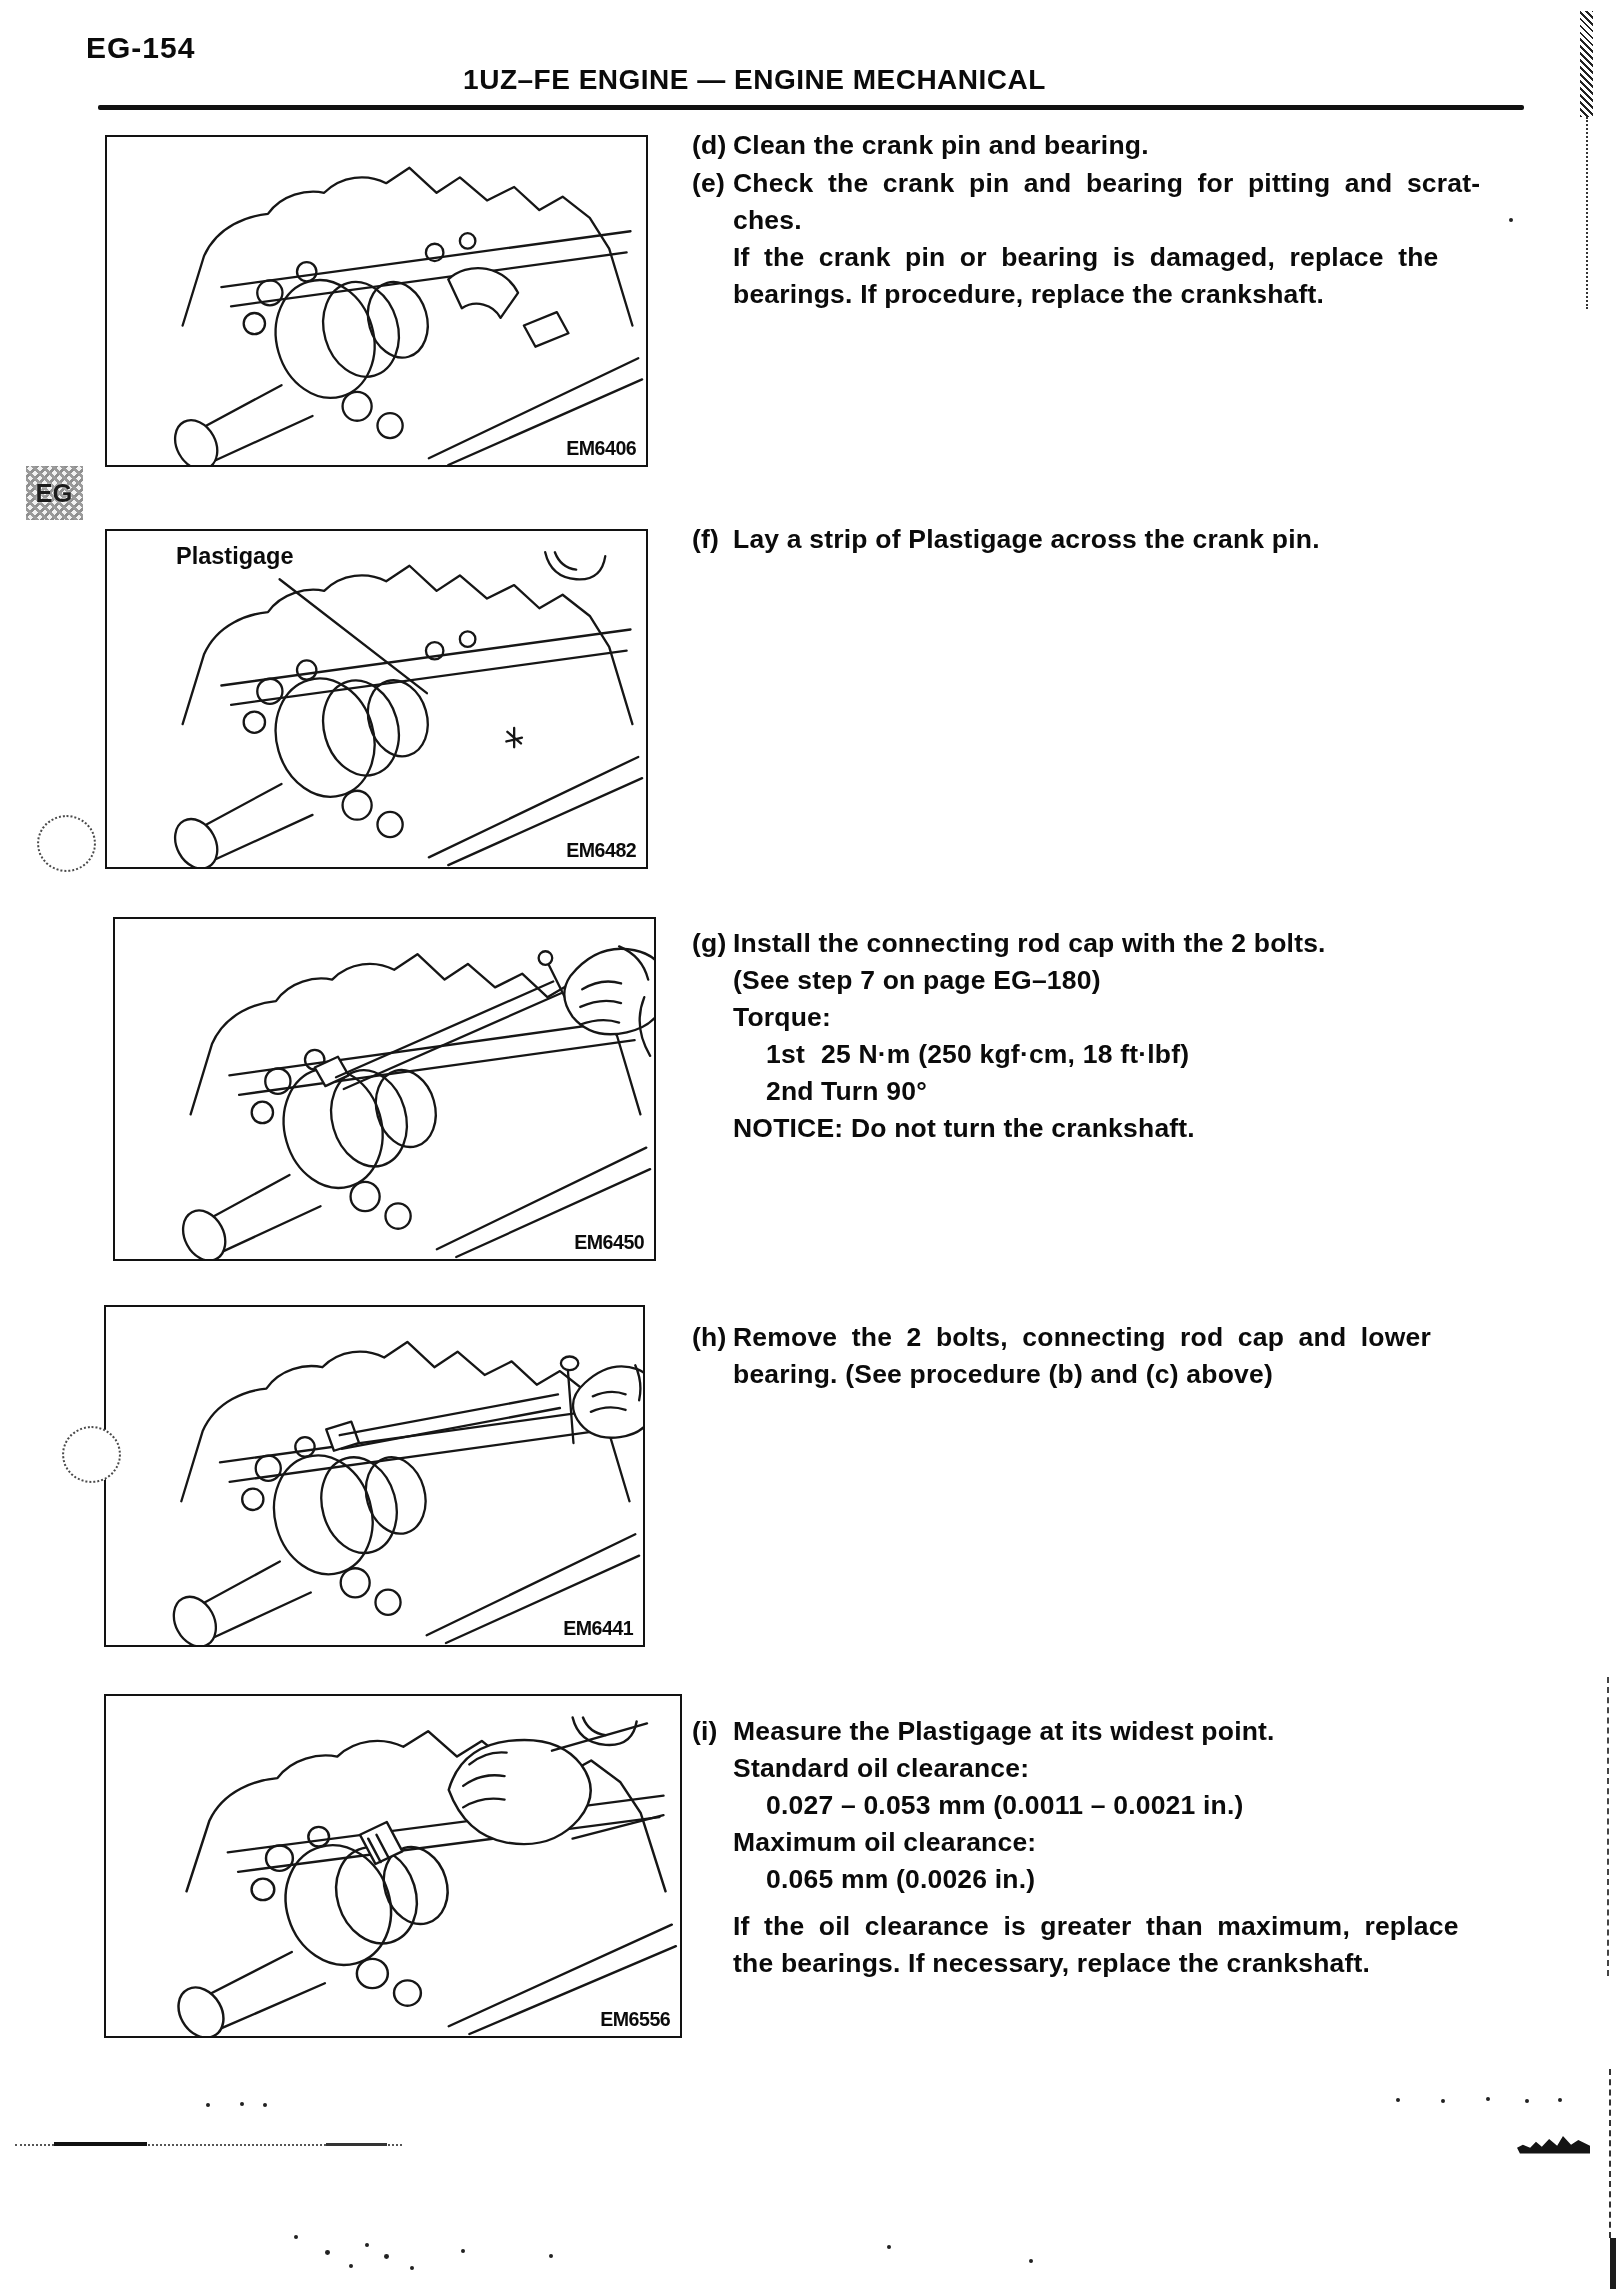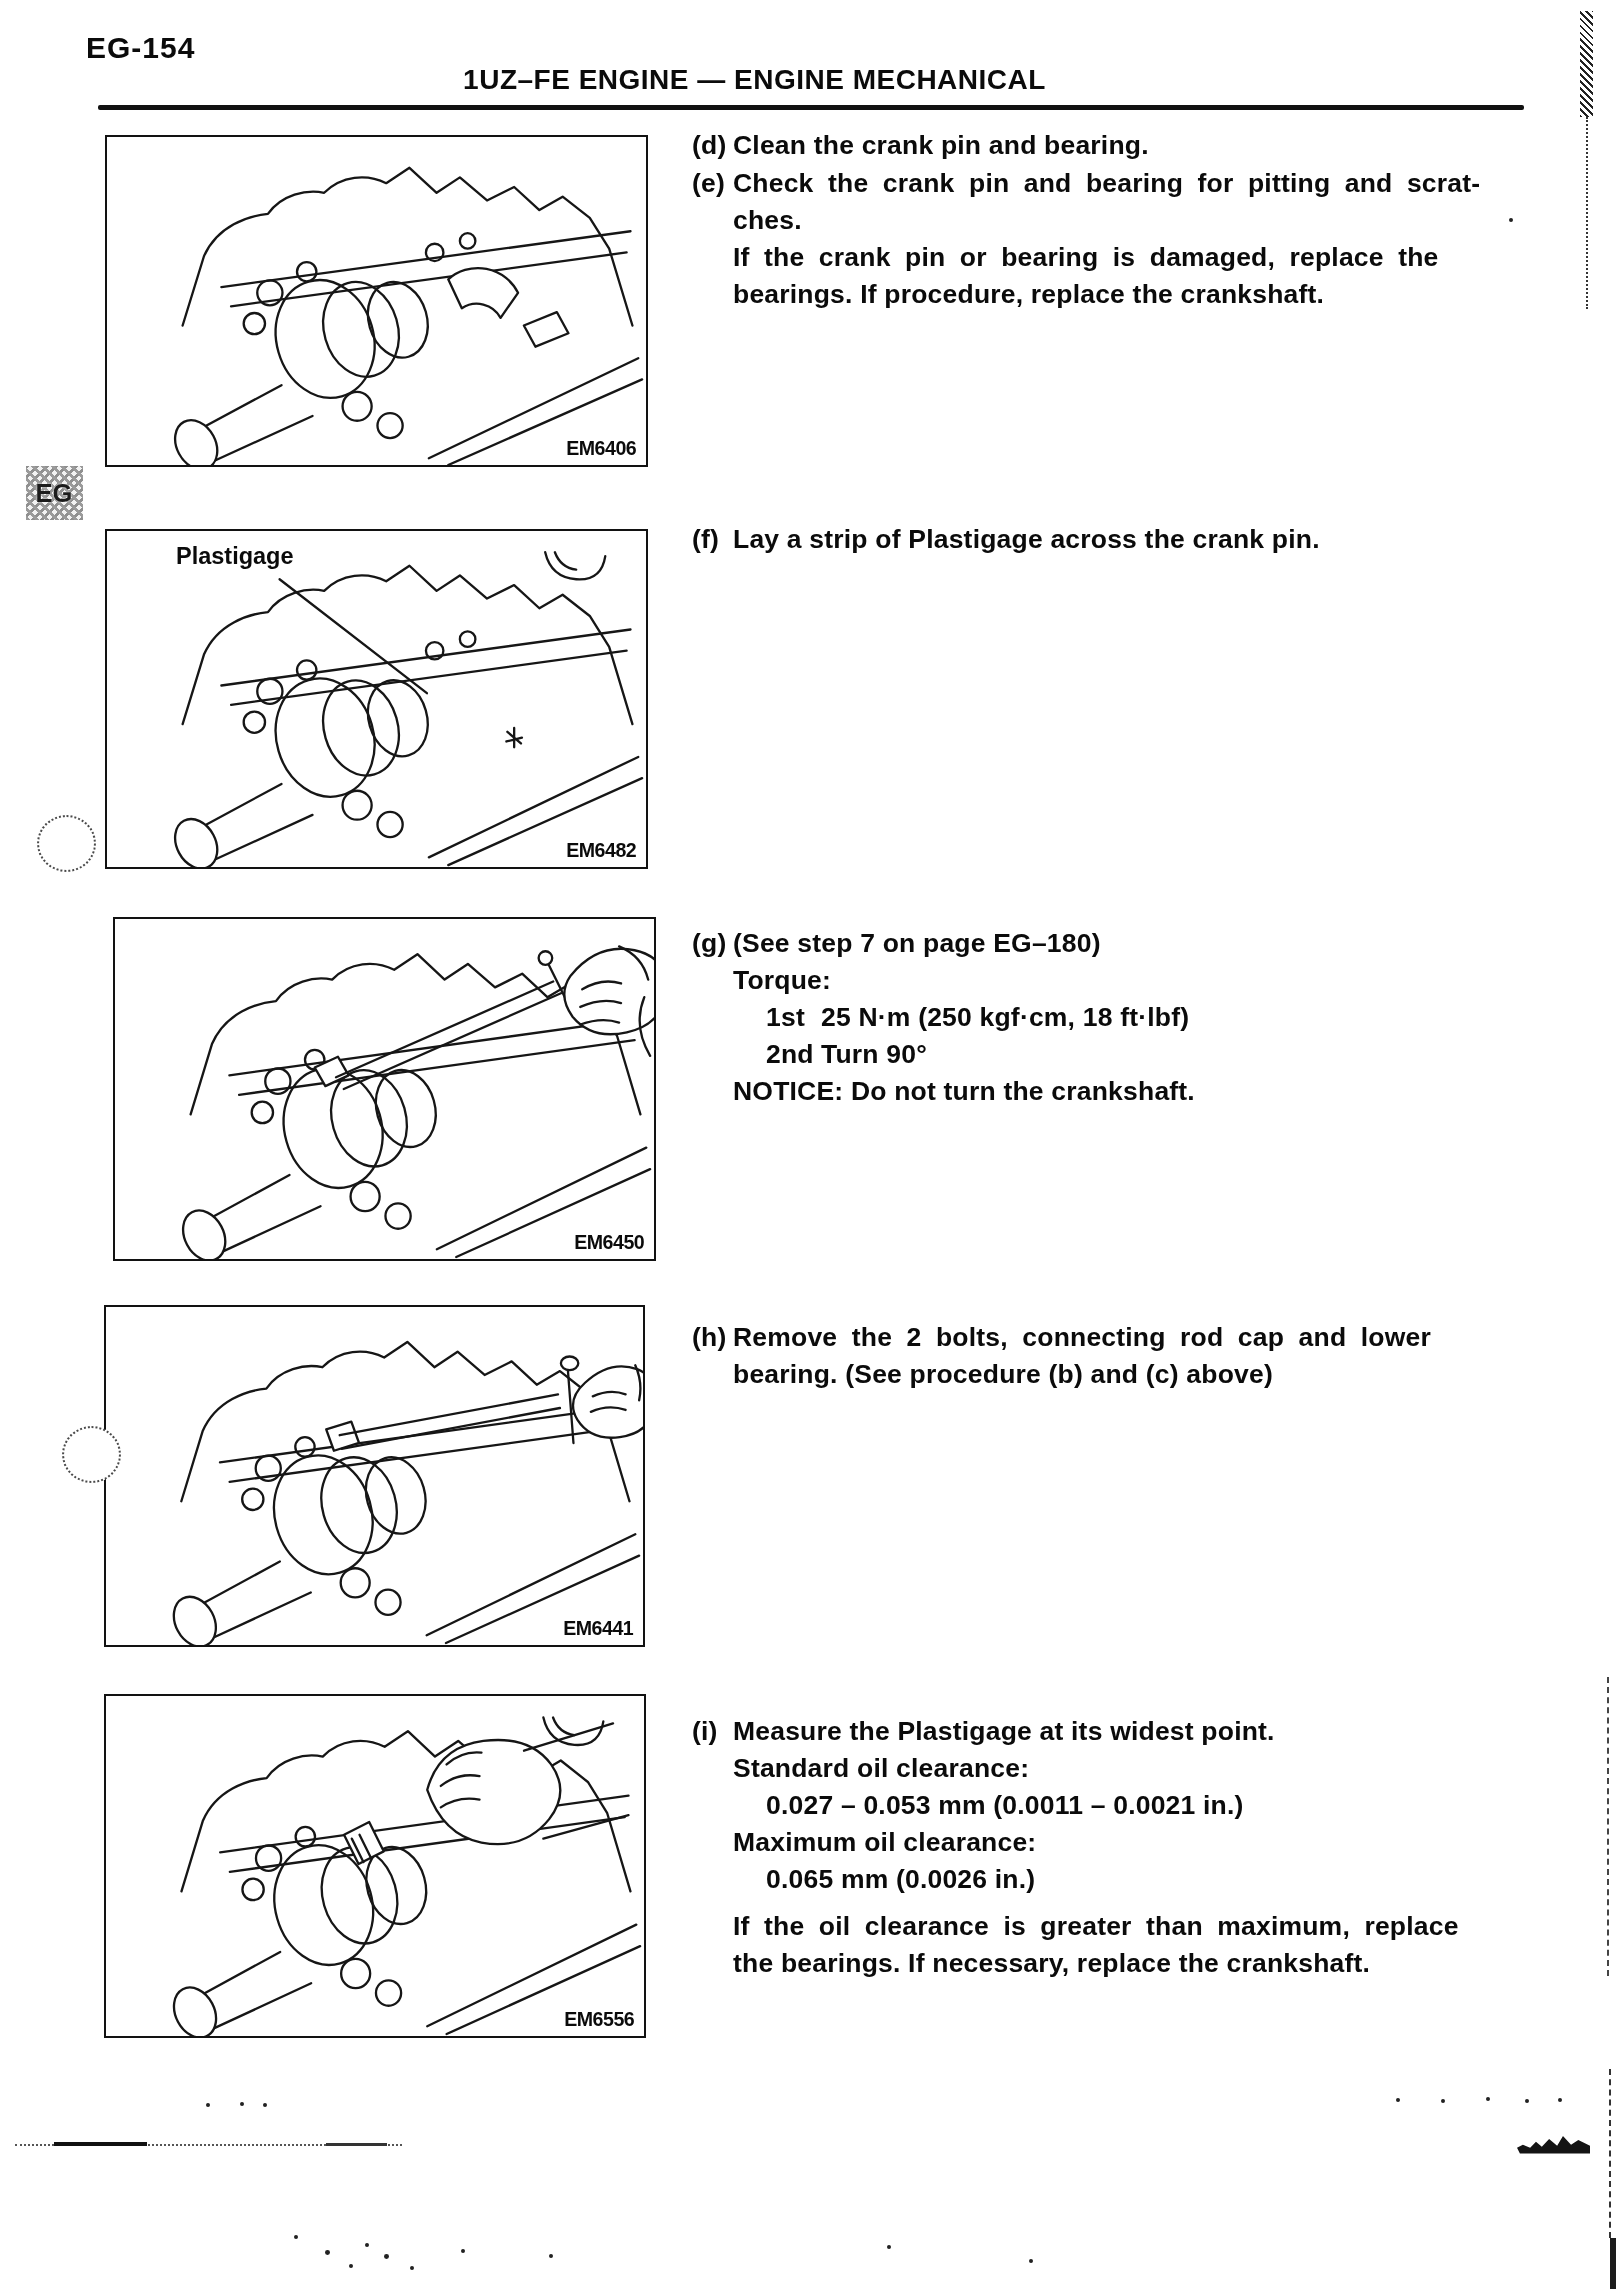--- a/index.html
+++ b/index.html
@@ -22,21 +22,21 @@
   }
   
   .figbox{border:2.9px solid #121212;background:#fff;}
   .figbox svg{position:absolute;left:0;top:0;width:100%;height:100%;}
   .figcode{position:absolute;right:9.8px;bottom:4.9px;font-size:19.6px;font-weight:700;letter-spacing:-0.5px;}
   .figann{position:absolute;left:69px;top:11.8px;font-size:23.5px;font-weight:600;}
   #fig1{left:105px;top:124px;width:539px;height:328px;}
   #fig2{left:105px;top:518px;width:539px;height:336px;}
   #fig3{left:113px;top:906px;width:539px;height:340px;}
   #fig4{left:104px;top:1294px;width:537px;height:338px;}
-  #fig5{left:104px;top:1683px;width:538px;height:340px;}
+  #fig5{left:104px;top:1683px;width:538px;height:340px;padding-left:36px;}
   svg .ln{fill:none;stroke:#161616;stroke-width:2.4;stroke-linecap:round;stroke-linejoin:round;}
   svg .lnw{fill:#fff;stroke:#161616;stroke-width:2.4;stroke-linecap:round;stroke-linejoin:round;}
   
   .step{position:absolute;left:692px;width:835px;font-size:26.5px;line-height:37px;font-weight:600;letter-spacing:0.2px;}
   .step .marker{position:absolute;left:0;top:0;}
   .step .lines{margin-left:41px;}
   .b7{font-weight:800;}
   .j{word-spacing:6.9px;}
   .ind{margin-left:33px;}
   .tstep{display:inline-block;width:55px;}
@@ -230,20 +230,21 @@
   <div class="step" style="top:521px;">
     <span class="marker">(f)</span>
     <div class="lines">
       <div>Lay a strip of Plastigage across the crank pin.</div>
     </div>
   </div>
 
   <div class="step" style="top:925px;">
     <span class="marker">(g)</span>
     <div class="lines">
+      <div>Install the connecting rod cap with the 2 bolts.</div>
       <div>(See step 7 on page EG–180)</div>
       <div class="b7">Torque:</div>
       <div class="b7 ind">
         <span class="tstep">1st</span><span>25 N·m (250 kgf·cm, 18 ft·lbf)</span>
       </div>
       <div class="b7 ind">
         <span class="tstep">2nd</span><span>Turn 90°</span>
       </div>
       <div class="b7">NOTICE: Do not turn the crankshaft.</div>
     </div>

